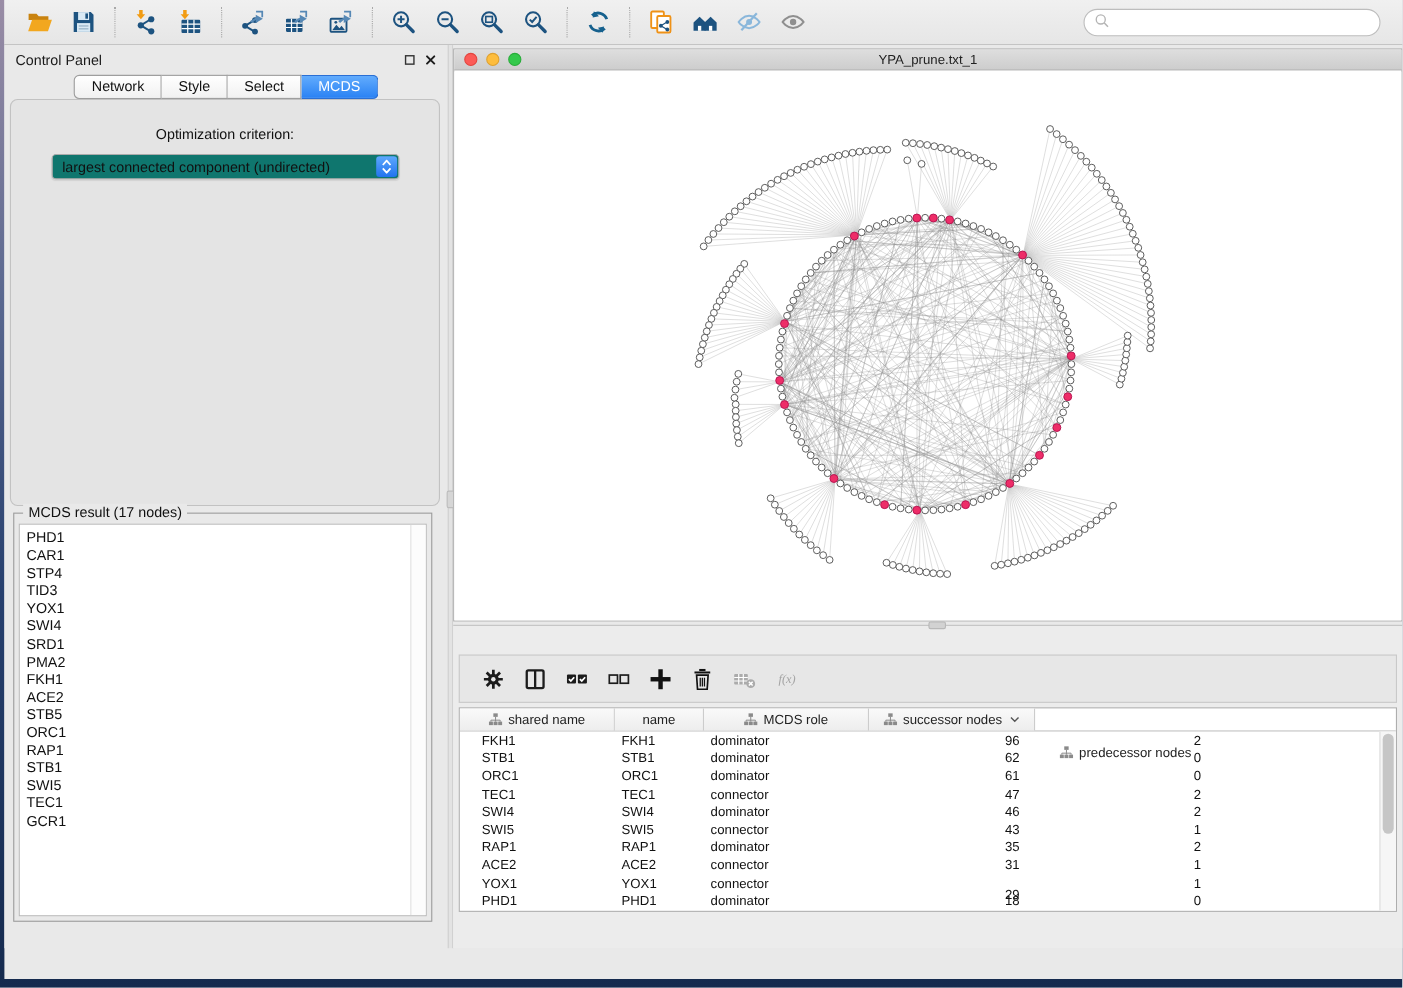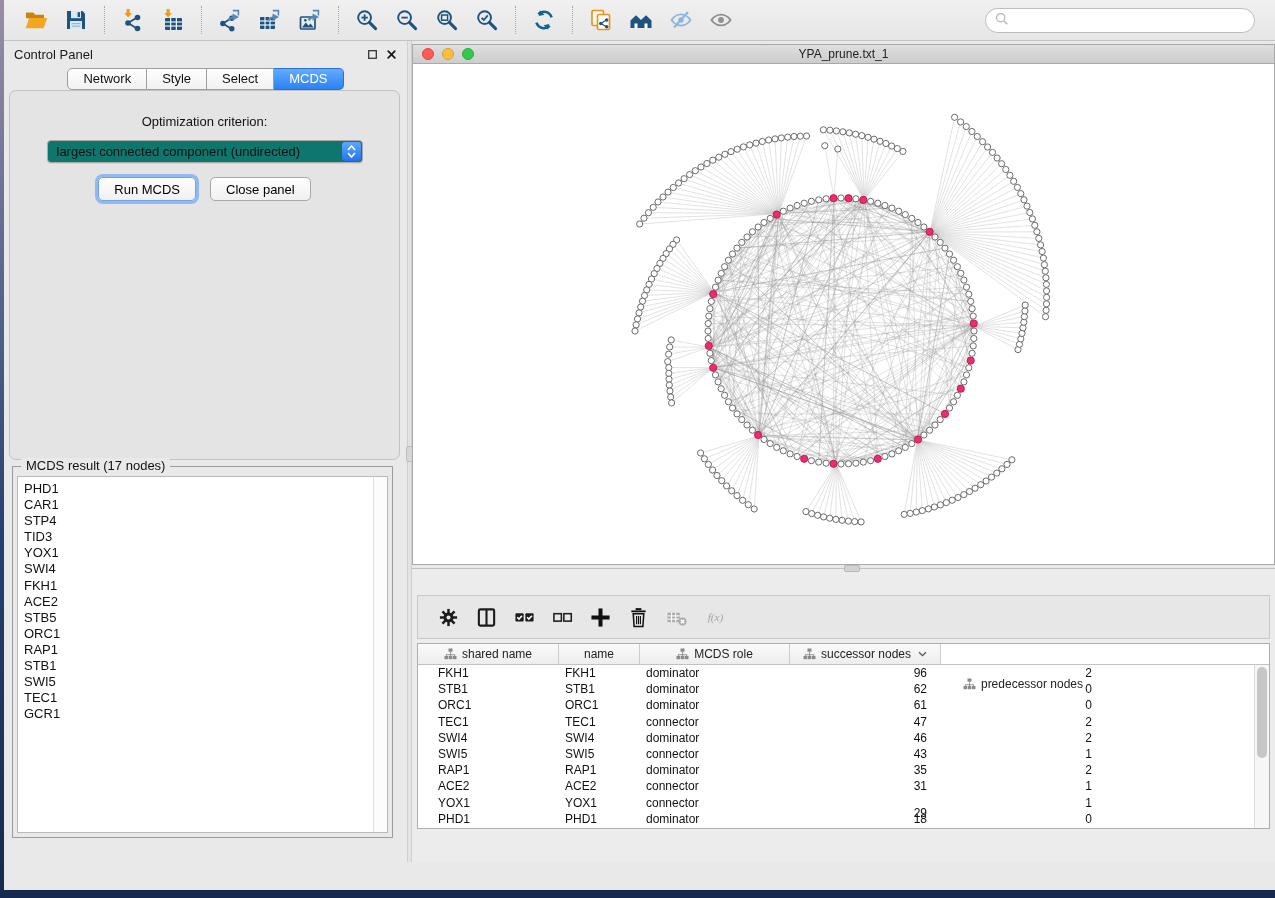--- a/index.html
+++ b/index.html
@@ -293,35 +293,33 @@
             <span class="dd-stepper">
               <svg viewBox="0 0 9 6">
                   <path d="M1 5 L4.5 1 L8 5" fill="none" stroke="#fff" stroke-width="1.6"></path>
                 </svg>
               <svg viewBox="0 0 9 6">
                   <path d="M1 1 L4.5 5 L8 1" fill="none" stroke="#fff" stroke-width="1.6"></path>
                 </svg>
             </span>
           </div>
         </div>
-        <div class="btn-row">
-          <button class="mac-btn focused">Run MCDS</button>
-          <button class="mac-btn">Close panel</button>
-        </div>
       </div>
       <div class="result-box">
         <div class="result-legend">MCDS result (17 nodes)</div>
         <div class="result-list">
           <div class="result-items" id="result-items">
               <div class="result-item">PHD1</div>
               <div class="result-item">CAR1</div>
               <div class="result-item">STP4</div>
               <div class="result-item">TID3</div>
               <div class="result-item">YOX1</div>
               <div class="result-item">SWI4</div>
+              <div class="result-item">SRD1</div>
+              <div class="result-item">PMA2</div>
               <div class="result-item">FKH1</div>
               <div class="result-item">ACE2</div>
               <div class="result-item">STB5</div>
               <div class="result-item">ORC1</div>
               <div class="result-item">RAP1</div>
               <div class="result-item">STB1</div>
               <div class="result-item">SWI5</div>
               <div class="result-item">TEC1</div>
               <div class="result-item">GCR1</div>
             </div>

